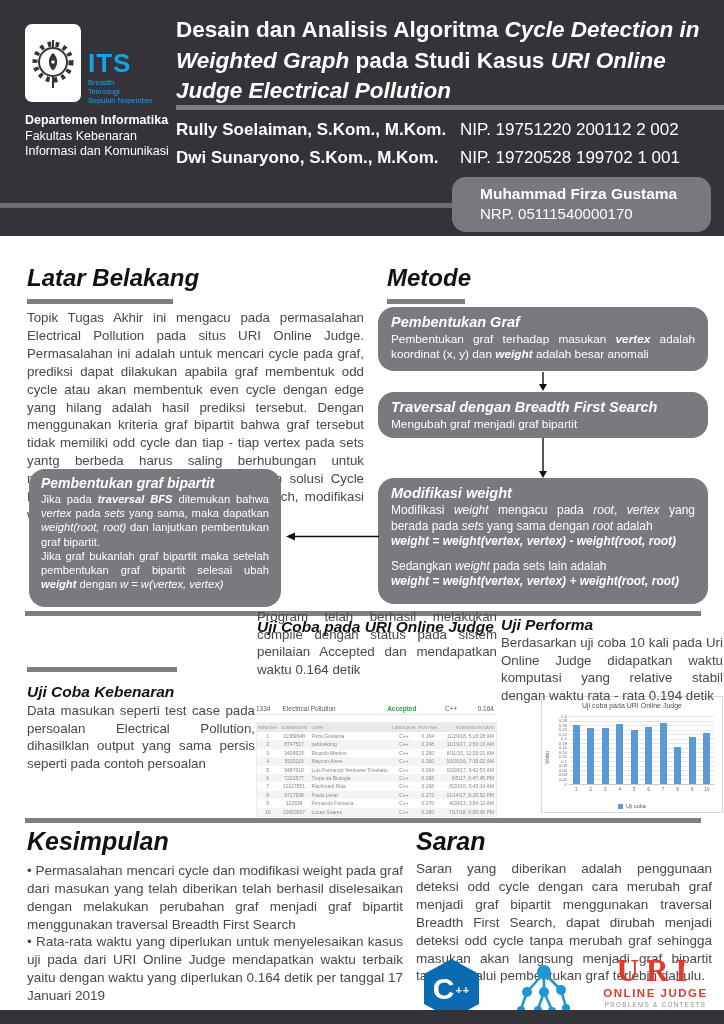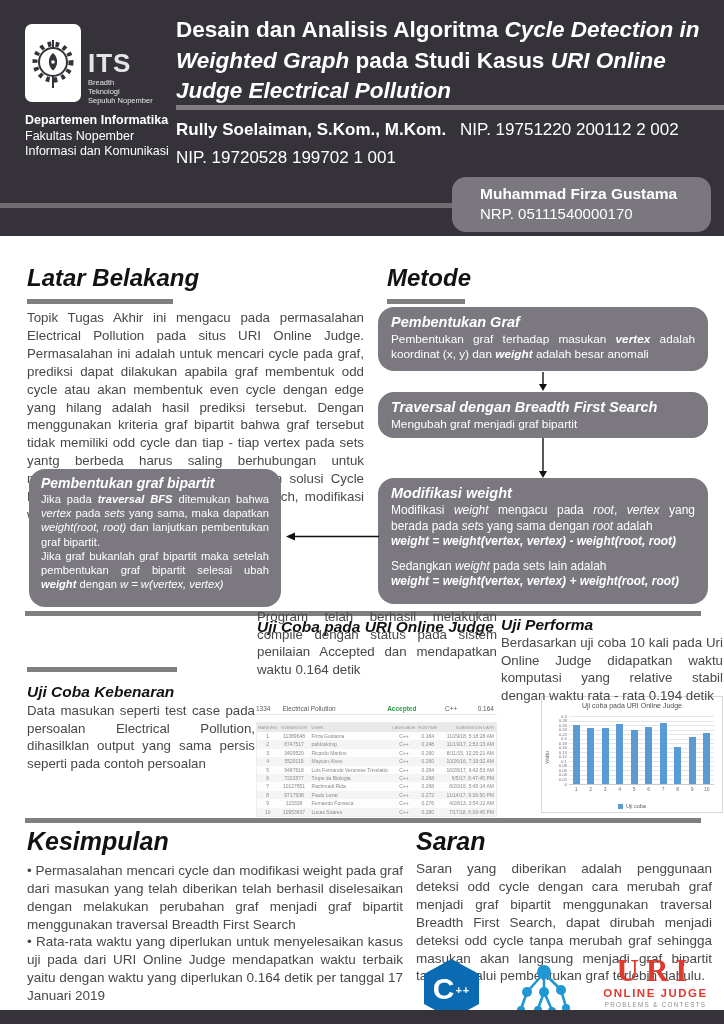--- a/index.html
+++ b/index.html
@@ -3,21 +3,21 @@
 <meta charset="utf-8">
 <style>
   * { margin:0; padding:0; box-sizing:border-box; }
   html,body { background:#ffffff; }
   body { font-family:"Liberation Sans", sans-serif; }
   #page { position:relative; width:724px; height:1024px; background:#ffffff; overflow:hidden; }
 
   
   .header { position:absolute; left:0; top:0; width:724px; height:236px; background:#353339; }
   .logo-box { position:absolute; left:25px; top:24px; width:56px; height:78px; background:#ffffff; border-radius:7px; display:flex; align-items:center; justify-content:center; }
-  .its-wrap { position:absolute; left:88px; top:50px; color:#e5e5e5; }
+  .its-wrap { position:absolute; left:88px; top:50px; color:#0ea5e9; }
   .its-acronym { font-size:26px; font-weight:bold; letter-spacing:1px; line-height:26px; }
   .its-inst { font-size:7.5px; line-height:9px; margin-top:2px; }
   .dept { position:absolute; left:25px; top:113px; color:#ffffff; font-size:12.5px; line-height:15.5px; }
   .dept .b { font-weight:bold; }
   .poster-title { position:absolute; left:176px; top:15px; width:548px; color:#ffffff; font-weight:bold; font-size:22.5px; line-height:30.5px; }
   .title-rule { position:absolute; left:176px; top:105px; width:548px; height:5px; background:#7f7d82; }
   .authors { position:absolute; left:176px; top:116px; width:548px; color:#ffffff; font-size:17px; }
   .author-row { display:flex; height:28px; align-items:center; }
   .a-name { width:284px; font-weight:bold; }
   .header-rule2 { position:absolute; left:0; top:203px; width:458px; height:5px; background:#6f6d72; }
@@ -94,33 +94,34 @@
     <div class="its-wrap">
       <div class="its-acronym">ITS</div>
       <div class="its-inst">
         <div>Breadth</div>
         <div>Teknologi</div>
         <div>Sepuluh Nopember</div>
       </div>
     </div>
     <div class="dept">
       <div class="b">Departemen Informatika</div>
-      <div>Fakultas Nopember</div>
+      <div>Fakultas Kebenaran</div>
       <div>Informasi dan Komunikasi</div>
     </div>
 
     <div class="poster-title"><span>Desain dan Analisis Algoritma </span><span style="font-style: italic;">Cycle Detection in Weighted Graph</span><span> pada Studi Kasus </span><span style="font-style: italic;">URI Online Judge Electrical Pollution</span></div>
     <div class="title-rule"></div>
 
     <div class="authors">
       <div class="author-row">
         <span class="a-name">Rully Soelaiman, S.Kom., M.Kom.</span>
         <span class="a-nip">NIP. 19751220 200112 2 002</span>
       </div>
       <div class="author-row">
+        <span class="a-name">Dwi Sunaryono, S.Kom., M.Kom.</span>
         <span class="a-nip">NIP. 19720528 199702 1 001</span>
       </div>
     </div>
 
     <div class="header-rule2"></div>
     <div class="badge">
       <div class="nm">Muhammad Firza Gustama</div>
       <div class="nr">NRP. 05111540000170</div>
     </div>
   </div>

